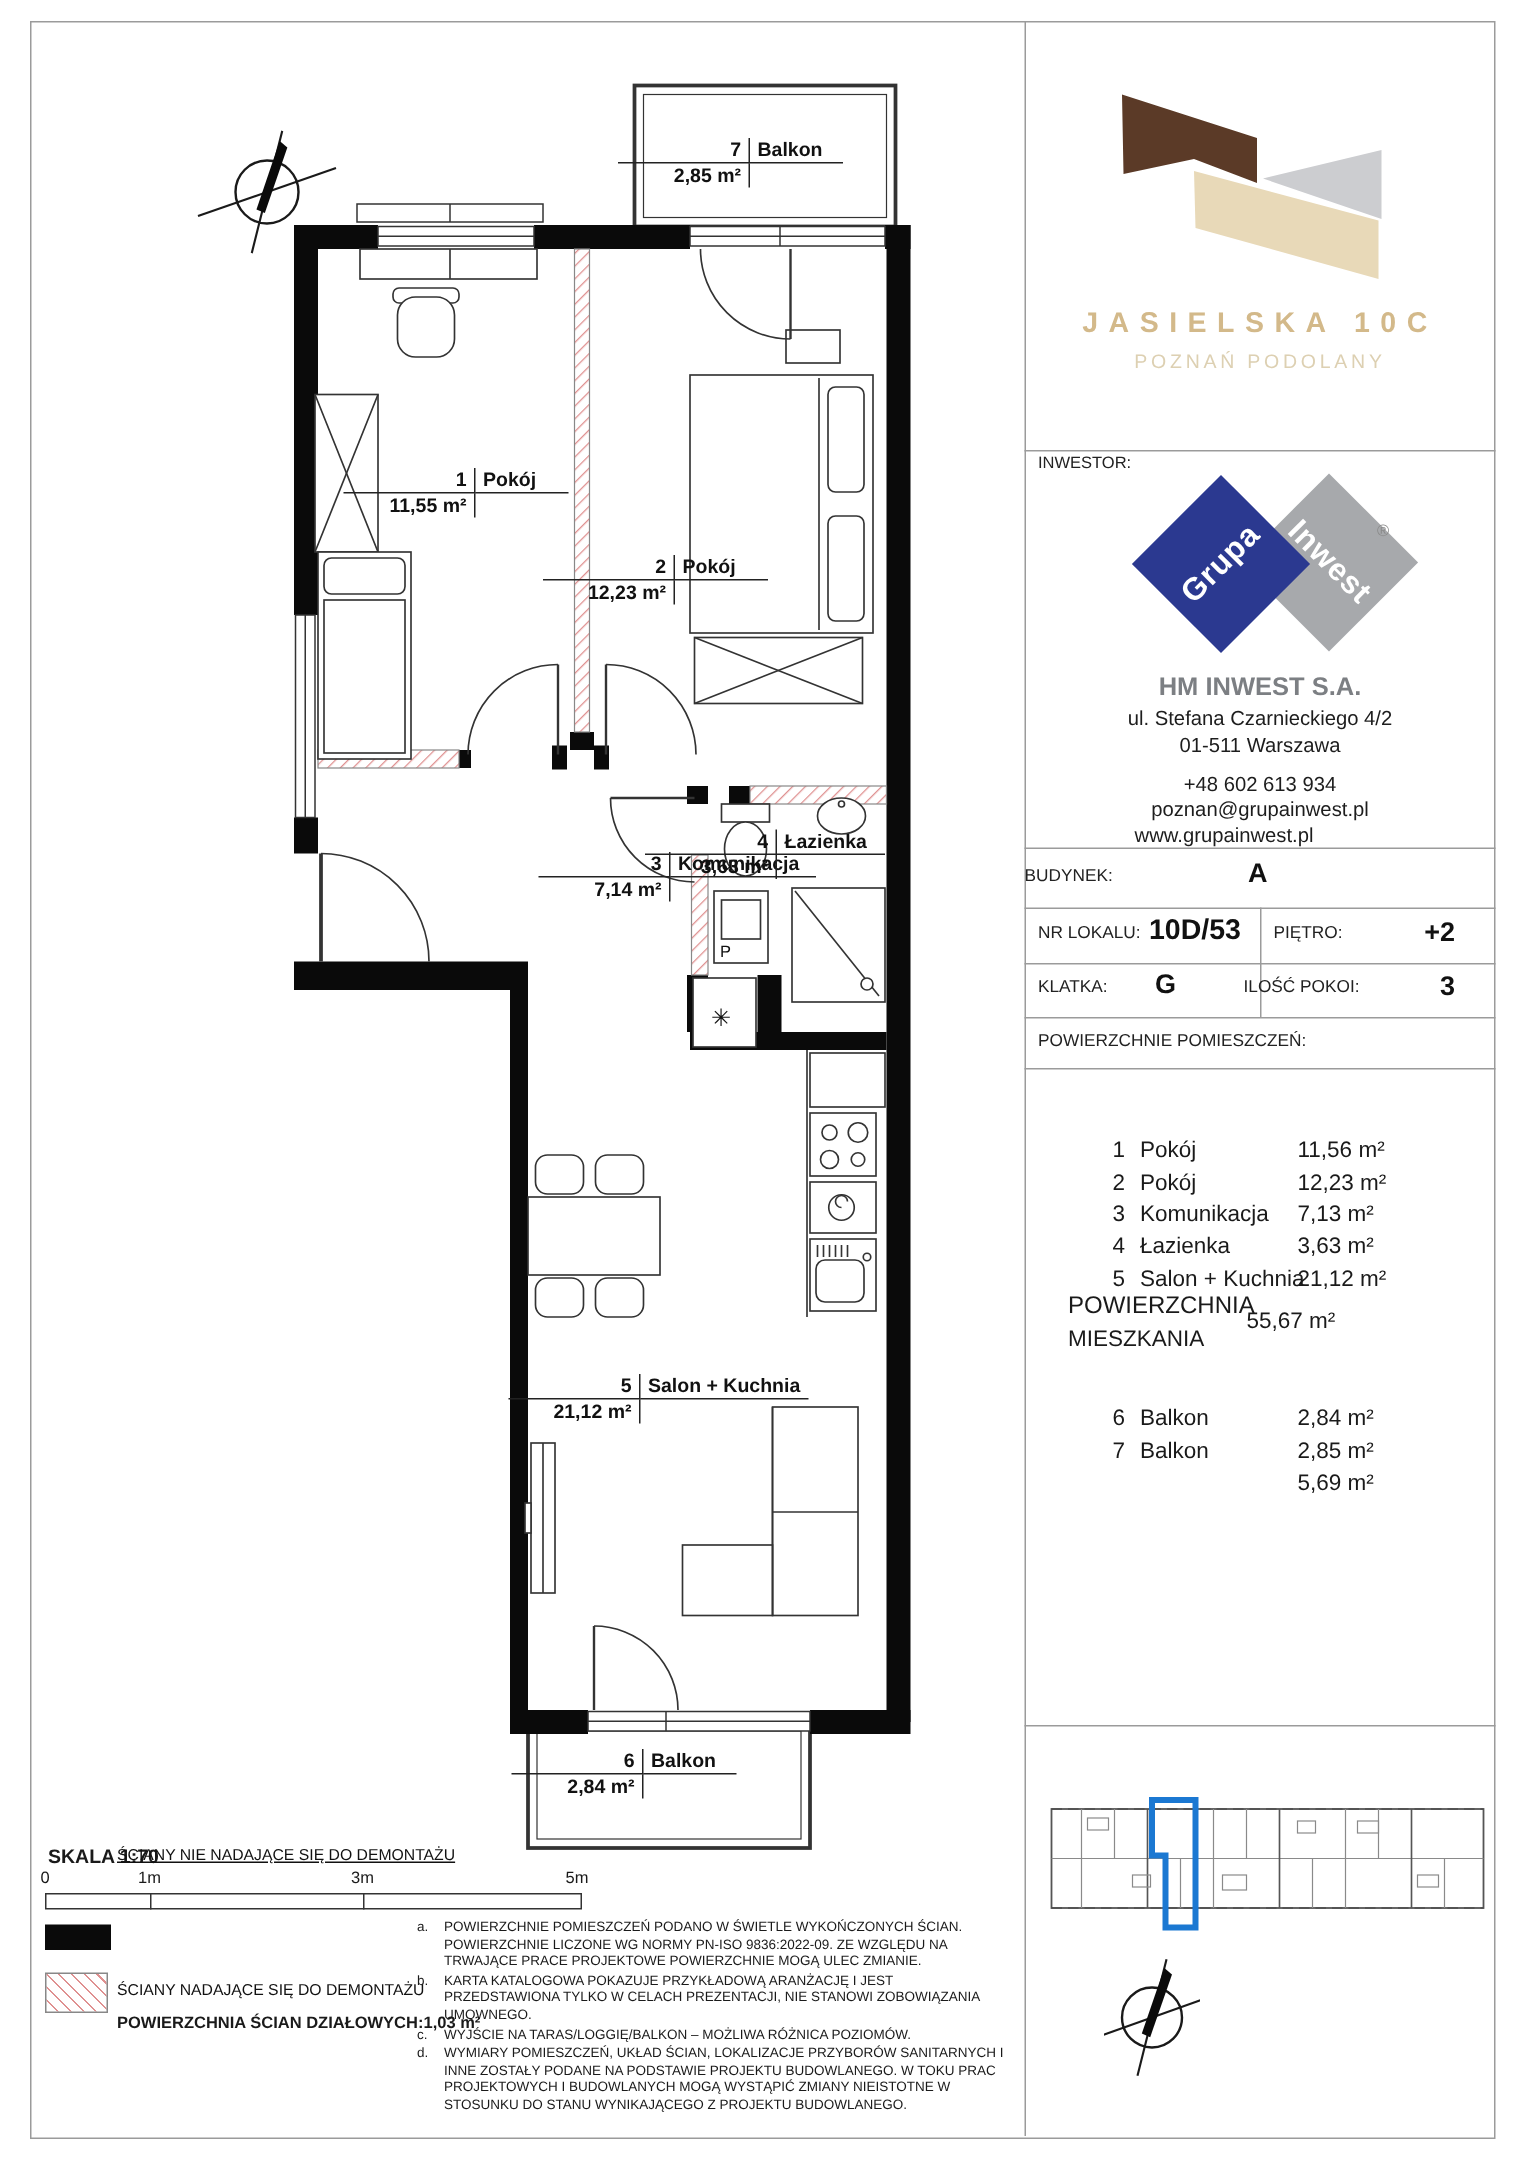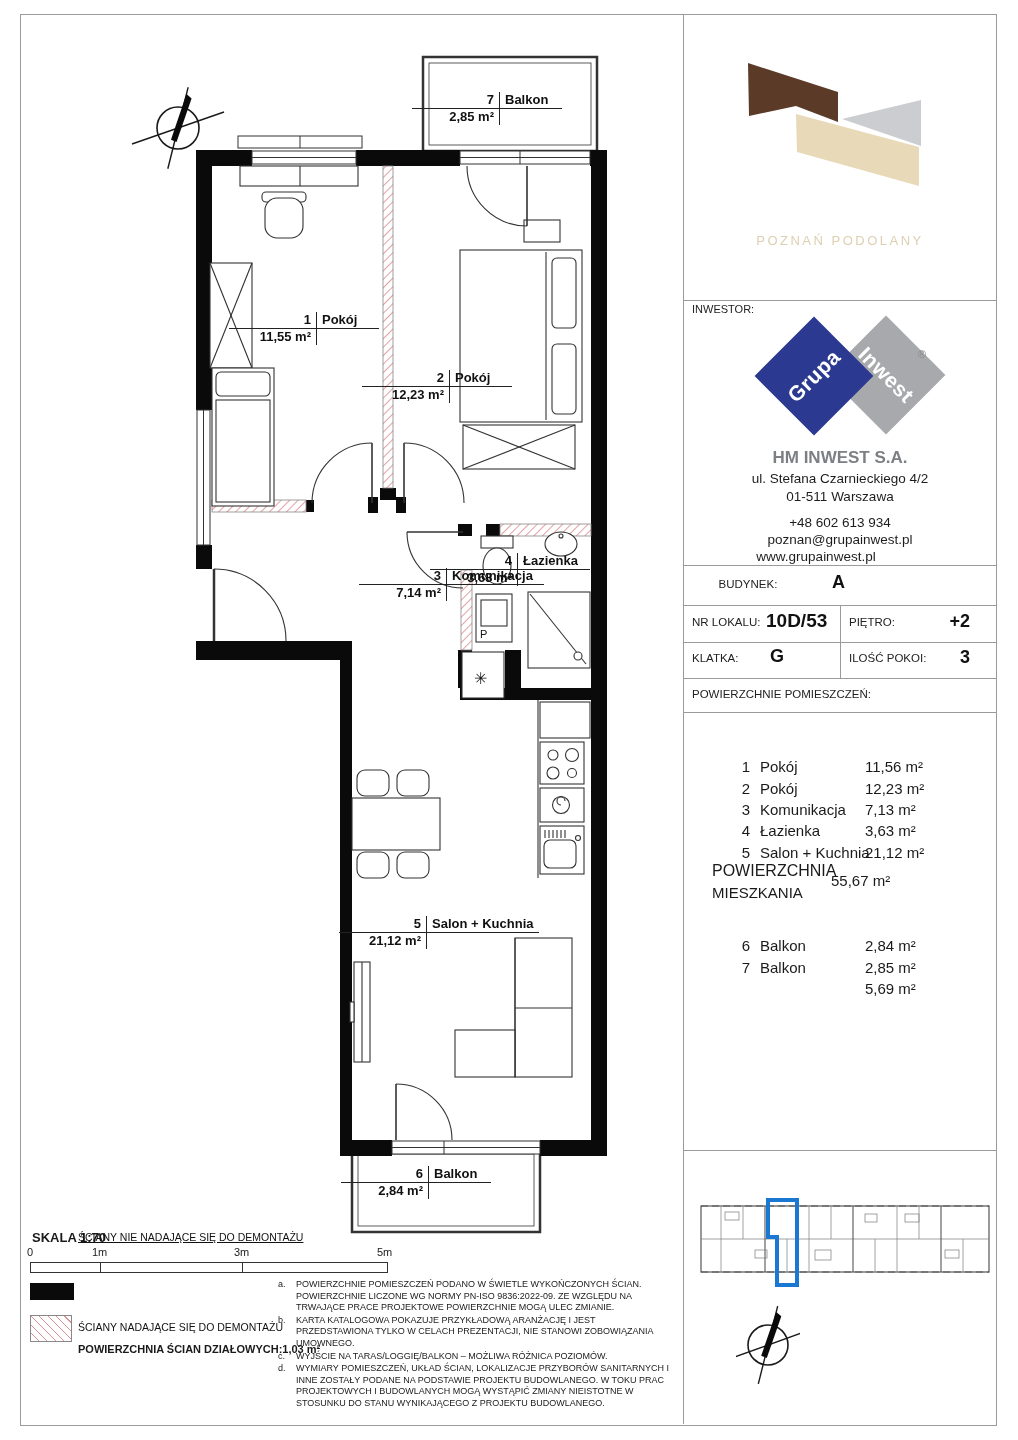--- a/index.html
+++ b/index.html
@@ -254,46 +254,47 @@
   <div class="hline" style="left:683px;top:678px;width:314px;"></div>
   <div class="hline" style="left:683px;top:712px;width:314px;"></div>
   <div class="hline" style="left:683px;top:1150px;width:314px;"></div>
   <div class="vline" style="left:840px;top:605px;height:73px;"></div>
 
   <svg class="abs" style="left:740px;top:55px;" width="190" height="140" viewBox="740 55 190 140">
     <polygon points="748,63 838,92 838,122 796,106 749,116" fill="#5b3a27"></polygon>
     <polygon points="842,119 921,100 921,146" fill="#cccdd0"></polygon>
     <polygon points="796,114 919,147 919,186 797,152" fill="#e8d9b8"></polygon>
   </svg>
+  <div class="abs ctr" style="left:683px;top:205px;width:314px;font-size:19px;font-weight:bold;letter-spacing:7px;color:#d3b98a;">JASIELSKA 10C</div>
   <div class="abs ctr" style="left:683px;top:233px;width:314px;font-size:13px;letter-spacing:2.5px;color:#ddd0b2;">POZNAŃ PODOLANY</div>
 
   <div class="abs" style="left:692px;top:303px;font-size:11px;color:#222;">INWESTOR:</div>
   <div class="diamond" style="left:844px;top:333px;background:#a7a9ac;z-index:1;">
     <span>Inwest</span>
   </div>
   <div class="diamond" style="left:772px;top:334px;background:#2b3990;z-index:2;">
     <span style="transform:rotate(-90deg);">Grupa</span>
   </div>
   <div class="abs" style="left:918px;top:348px;font-size:11px;color:#8a8a8a;z-index:3;">®</div>
   <div class="abs ctr" style="left:683px;top:448px;width:314px;font-size:17px;font-weight:bold;color:#7c7f83;">HM INWEST S.A.</div>
   <div class="abs ctr" style="left:683px;top:471px;width:314px;font-size:13.5px;color:#1d1d1d;">ul. Stefana Czarnieckiego 4/2</div>
   <div class="abs ctr" style="left:683px;top:489px;width:314px;font-size:13.5px;color:#1d1d1d;">01-511 Warszawa</div>
   <div class="abs ctr" style="left:683px;top:515px;width:314px;font-size:13.5px;color:#1d1d1d;">+48 602 613 934</div>
   <div class="abs ctr" style="left:683px;top:532px;width:314px;font-size:13.5px;color:#1d1d1d;">poznan@grupainwest.pl</div>
   <div class="abs ctr" style="left:683px;top:549px;width:266px;font-size:13.5px;color:#1d1d1d;">www.grupainwest.pl</div>
 
-  <div class="abs lbl" style="left:683px;top:578px;width:130px;text-align:center;">BUDYNEK:</div>
+  <div class="abs lbl" style="left:683px;top:578px;width:130px;text-align:left;">BUDYNEK:</div>
   <div class="abs val-b" style="left:832px;top:572px;font-size:18px;">A</div>
   <div class="abs lbl" style="left:692px;top:616px;">NR LOKALU:</div>
   <div class="abs val-b" style="left:766px;top:610px;font-size:19px;">10D/53</div>
   <div class="abs lbl" style="left:849px;top:616px;">PIĘTRO:</div>
   <div class="abs val-b" style="left:900px;top:611px;width:70px;text-align:right;font-size:18px;">+2</div>
   <div class="abs lbl" style="left:692px;top:652px;">KLATKA:</div>
   <div class="abs val-b" style="left:770px;top:646px;font-size:18px;">G</div>
-  <div class="abs lbl" style="left:849px;top:652px;">ILOŚĆ POKOI:</div>
+  <div class="abs lbl" style="left:829px;top:652px;">ILOŚĆ POKOI:</div>
   <div class="abs val-b" style="left:900px;top:647px;width:70px;text-align:right;font-size:18px;">3</div>
   <div class="abs lbl" style="left:692px;top:688px;">POWIERZCHNIE POMIESZCZEŃ:</div>
 
   <div class="list-num" style="left:690px;top:758px;">1</div>
   <div class="list-name" style="left:760px;top:758px;">Pokój</div>
   <div class="list-val" style="left:865px;top:758px;">11,56 m²</div>
   <div class="list-num" style="left:690px;top:780px;">2</div>
   <div class="list-name" style="left:760px;top:780px;">Pokój</div>
   <div class="list-val" style="left:865px;top:780px;">12,23 m²</div>
   <div class="list-num" style="left:690px;top:801px;">3</div>

